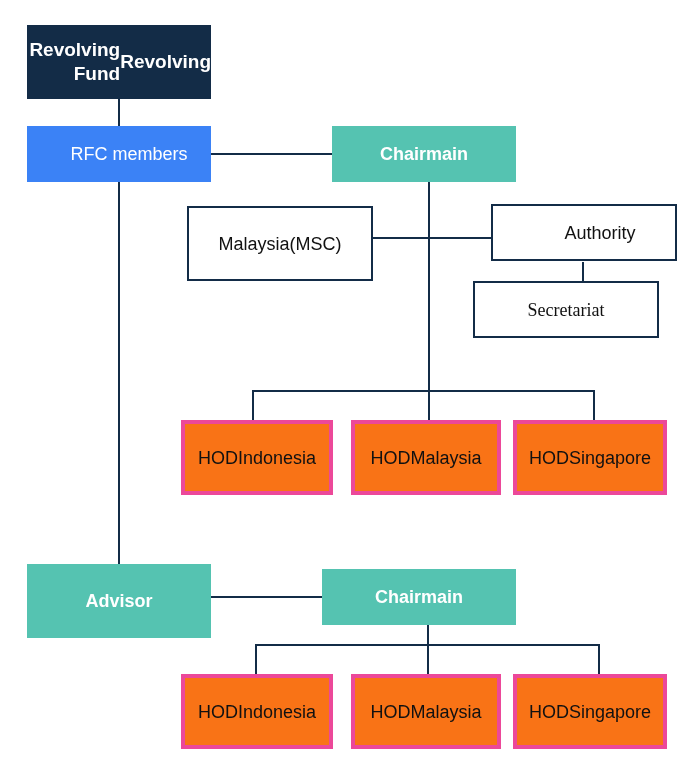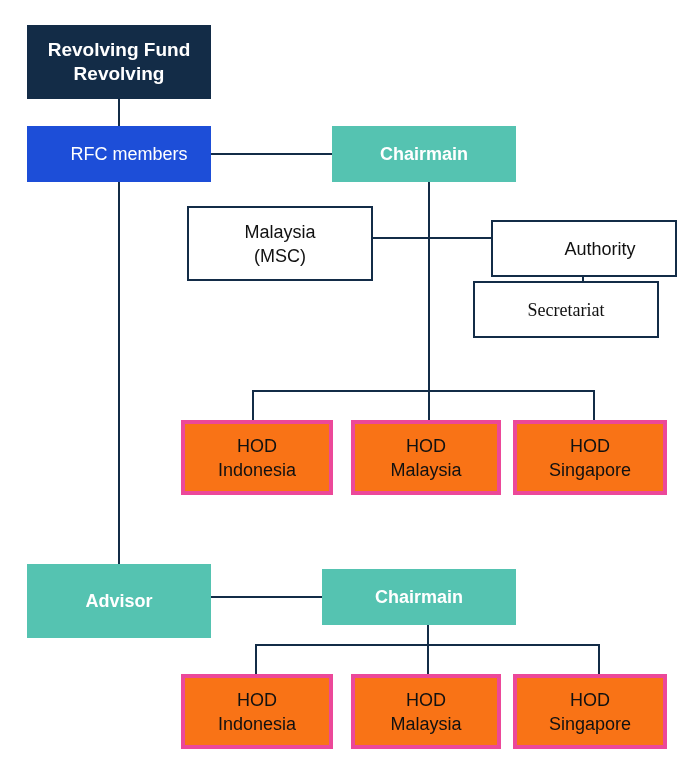--- a/index.html
+++ b/index.html
@@ -1,19 +1,19 @@
 <!DOCTYPE html>
 <html><head>
 <meta charset="utf-8">
 <style>
   html,body{margin:0;padding:0;background:#fff;}
   body{width:700px;height:775px;position:relative;overflow:hidden;font-family:"Liberation Sans","DejaVu Sans",sans-serif;}
-  .box{position:absolute;box-sizing:border-box;display:flex;flex-direction:column;align-items:center;justify-content:center;text-align:right;font-size:18px;line-height:24px;}
+  .box{position:absolute;box-sizing:border-box;display:flex;flex-direction:row;align-items:center;justify-content:center;text-align:right;font-size:18px;line-height:24px;}
   .navy{background:#132c47;color:#fff;font-weight:bold;font-size:19px;}
-  .teal{background:#1d4ed8;color:#fff;padding-left:20px;}
+  .teal{background:#3b82f6;color:#fff;padding-left:20px;}
   .lteal{background:#55c3b1;color:#fff;font-weight:bold;}
   .outline{background:#fff;border:2px solid #132c47;color:#111;}
   .toutline{background:#f97316;border:4px solid #ec4899;color:#111;}
   .ln{position:absolute;background:#132c47;}
   .h{height:2px;}
   .v{width:2px;}
 </style>
 </head>
 <body>
 
@@ -44,21 +44,21 @@
 
 <div class="box lteal" style="left:332px;top:126px;width:184px;height:56px;">
   <span>Chairmain</span>
 </div>
 
 <div class="box outline" style="left:187px;top:206px;width:186px;height:75px;">
   <span>Malaysia</span>
   <span>(MSC)</span>
 </div>
 
-<div class="box outline" style="left:491px;top:220px;width:186px;height:57px;padding-left:32px;">
+<div class="box outline" style="left:491px;top:204px;width:186px;height:57px;padding-left:32px;">
   <span>Authority</span>
 </div>
 
 <div class="box outline" style="left:473px;top:281px;width:186px;height:57px;font-family:Liberation Serif, serif;">
   <span>Secretariat</span>
 </div>
 
 <div class="box toutline" style="left:181px;top:420px;width:152px;height:75px;">
   <span>HOD</span>
   <span>Indonesia</span>

